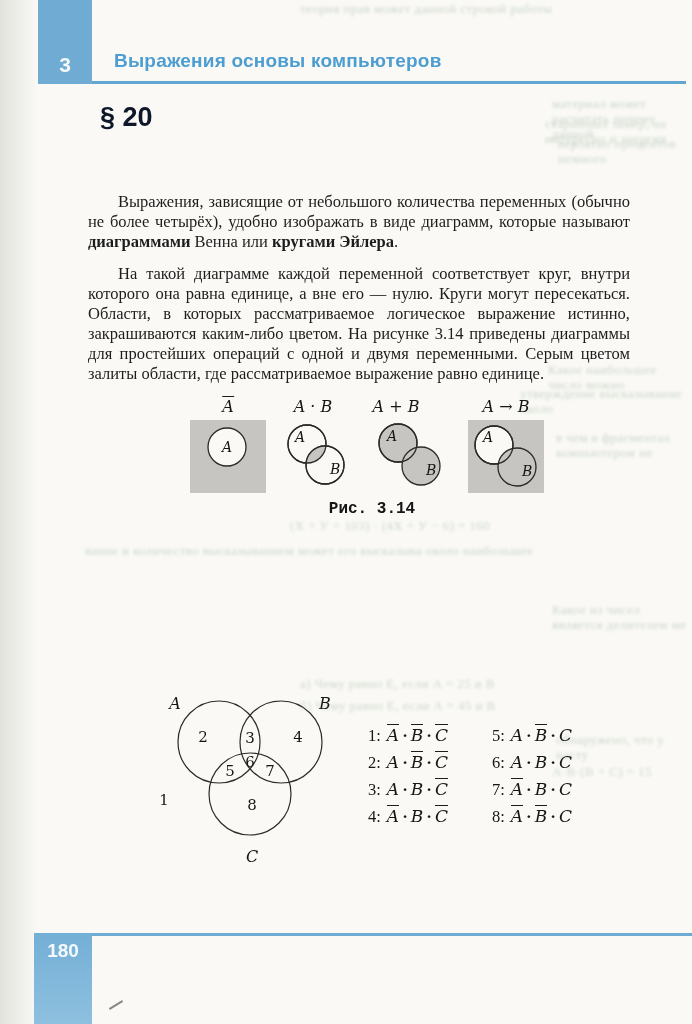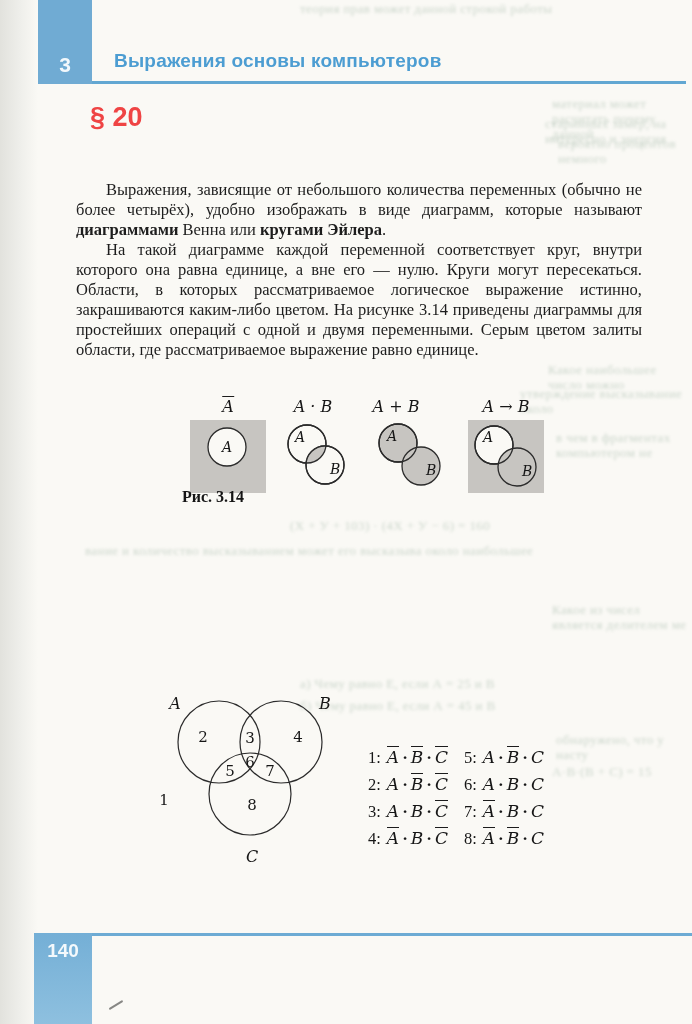--- a/index.html
+++ b/index.html
@@ -11,53 +11,53 @@
   
   .chapter-tab{position:absolute;left:38px;top:0;width:54px;height:84px;background:#70abd3;
     display:flex;align-items:flex-end;justify-content:center;}
   .chapter-tab span{color:#f2f8fc;font-family:"Liberation Sans",sans-serif;font-weight:bold;
     font-size:21px;padding-bottom:7px;}
   .chapter-title{position:absolute;left:114px;top:50px;font-family:"Liberation Sans",sans-serif;
     font-weight:bold;font-size:19px;color:#4c9dd2;letter-spacing:.2px;}
   .header-rule{position:absolute;left:92px;top:81px;width:594px;height:3px;background:#62a7d2;}
 
   
-  .section-number{position:absolute;left:90px;top:102px;font-family:"Liberation Sans",sans-serif;
-    font-weight:bold;font-size:27px;color:#ef4444;}
+  .section-number{position:absolute;left:100px;top:102px;font-family:"Liberation Sans",sans-serif;
+    font-weight:bold;font-size:27px;color:#0f172a;}
   .section-title{position:absolute;left:89px;top:137px;font-family:"Liberation Sans",sans-serif;
     font-weight:bold;font-size:25px;color:#58a3d8;}
 
   
   .text-block{position:absolute;left:76px;width:566px;font-size:16.5px;line-height:20px;
     color:#1d1d1d;text-align:justify;}
   .tb1{top:180px;}
   .tb2{top:552px;}
-  .para{margin:0;text-indent:30px;}
+  .para{margin:12px;text-indent:30px;}
   .para b{font-weight:bold;}
 
   
   .f314-label{position:absolute;top:397px;transform:translateX(-50%);font-size:16px;
     font-style:italic;font-family:"DejaVu Serif","Liberation Serif",serif;color:#161616;white-space:nowrap;}
   .l1{left:228px;} .l2{left:313px;text-align:right;} .l3{left:396px;} .l4{left:506px;}
   .term{display:inline-block;line-height:1.1;}
   .term.bar{border-top:1.5px solid #1c1c1c;margin-top:-2px;padding-top:1px;}
   .fig314-svg{position:absolute;left:180px;top:416px;}
   .svg-lbl{font:italic 14px "DejaVu Serif","Liberation Serif",serif;fill:#161616;}
   .cap{position:absolute;font-weight:bold;font-size:16px;color:#151515;}
-  .cap314{left:182px;top:488px;width:380px;}
+  .cap314{left:182px;top:500px;width:380px;text-align:center;font-family:Liberation Mono, monospace;}
   .cap315{left:160px;top:860px;width:410px;text-align:center;}
 
   
   .fig315-svg{position:absolute;left:142px;top:692px;}
   .svg-set{font:italic 16px "DejaVu Serif","Liberation Serif",serif;fill:#161616;text-anchor:middle;}
   .svg-num{font:15px "DejaVu Serif","Liberation Serif",serif;fill:#161616;text-anchor:middle;}
 
   
-  .expr-grid{position:absolute;left:368px;top:748px;display:grid;
-    grid-template-rows:repeat(4,27px);grid-auto-flow:column;column-gap:16px;}
+  .expr-grid{position:absolute;left:368px;top:726px;display:grid;
+    grid-template-rows:repeat(4,27px);grid-auto-flow:column;column-gap:44px;}
   .expr-row{white-space:nowrap;font-size:17px;color:#161616;}
   .expr-num{display:inline-block;margin-right:6px;font-size:16.5px;}
   .expr-row .term{font-style:italic;font-family:"DejaVu Serif","Liberation Serif",serif;}
   .expr-dot{display:inline-block;margin:0 3px;font-weight:bold;}
 
   
   .footer-rule{position:absolute;left:92px;top:933px;width:600px;height:3px;background:#6dabd4;}
   .page-tab{position:absolute;left:34px;top:933px;width:58px;height:91px;
     background:linear-gradient(180deg,#74afd6 0%,#8ec0df 100%);display:flex;justify-content:center;}
   .page-tab span{color:#f4f9fc;font-family:"Liberation Sans",sans-serif;font-weight:bold;
@@ -198,17 +198,17 @@
     <div class="expr-row"><span class="expr-num">4:</span><span class="term bar">A</span><span class="expr-dot">·</span><span class="term">B</span><span class="expr-dot">·</span><span class="term bar">C</span></div>
     <div class="expr-row"><span class="expr-num">5:</span><span class="term">A</span><span class="expr-dot">·</span><span class="term bar">B</span><span class="expr-dot">·</span><span class="term">C</span></div>
     <div class="expr-row"><span class="expr-num">6:</span><span class="term">A</span><span class="expr-dot">·</span><span class="term">B</span><span class="expr-dot">·</span><span class="term">C</span></div>
     <div class="expr-row"><span class="expr-num">7:</span><span class="term bar">A</span><span class="expr-dot">·</span><span class="term">B</span><span class="expr-dot">·</span><span class="term">C</span></div>
     <div class="expr-row"><span class="expr-num">8:</span><span class="term bar">A</span><span class="expr-dot">·</span><span class="term bar">B</span><span class="expr-dot">·</span><span class="term">C</span></div>
   </div>
 
 
   <div class="footer-rule"></div>
   <div class="page-tab">
-    <span>140</span>
+    <span>180</span>
   </div>
   <div class="pencil-mark"></div>
 
 </div>
 
 </body></html>

